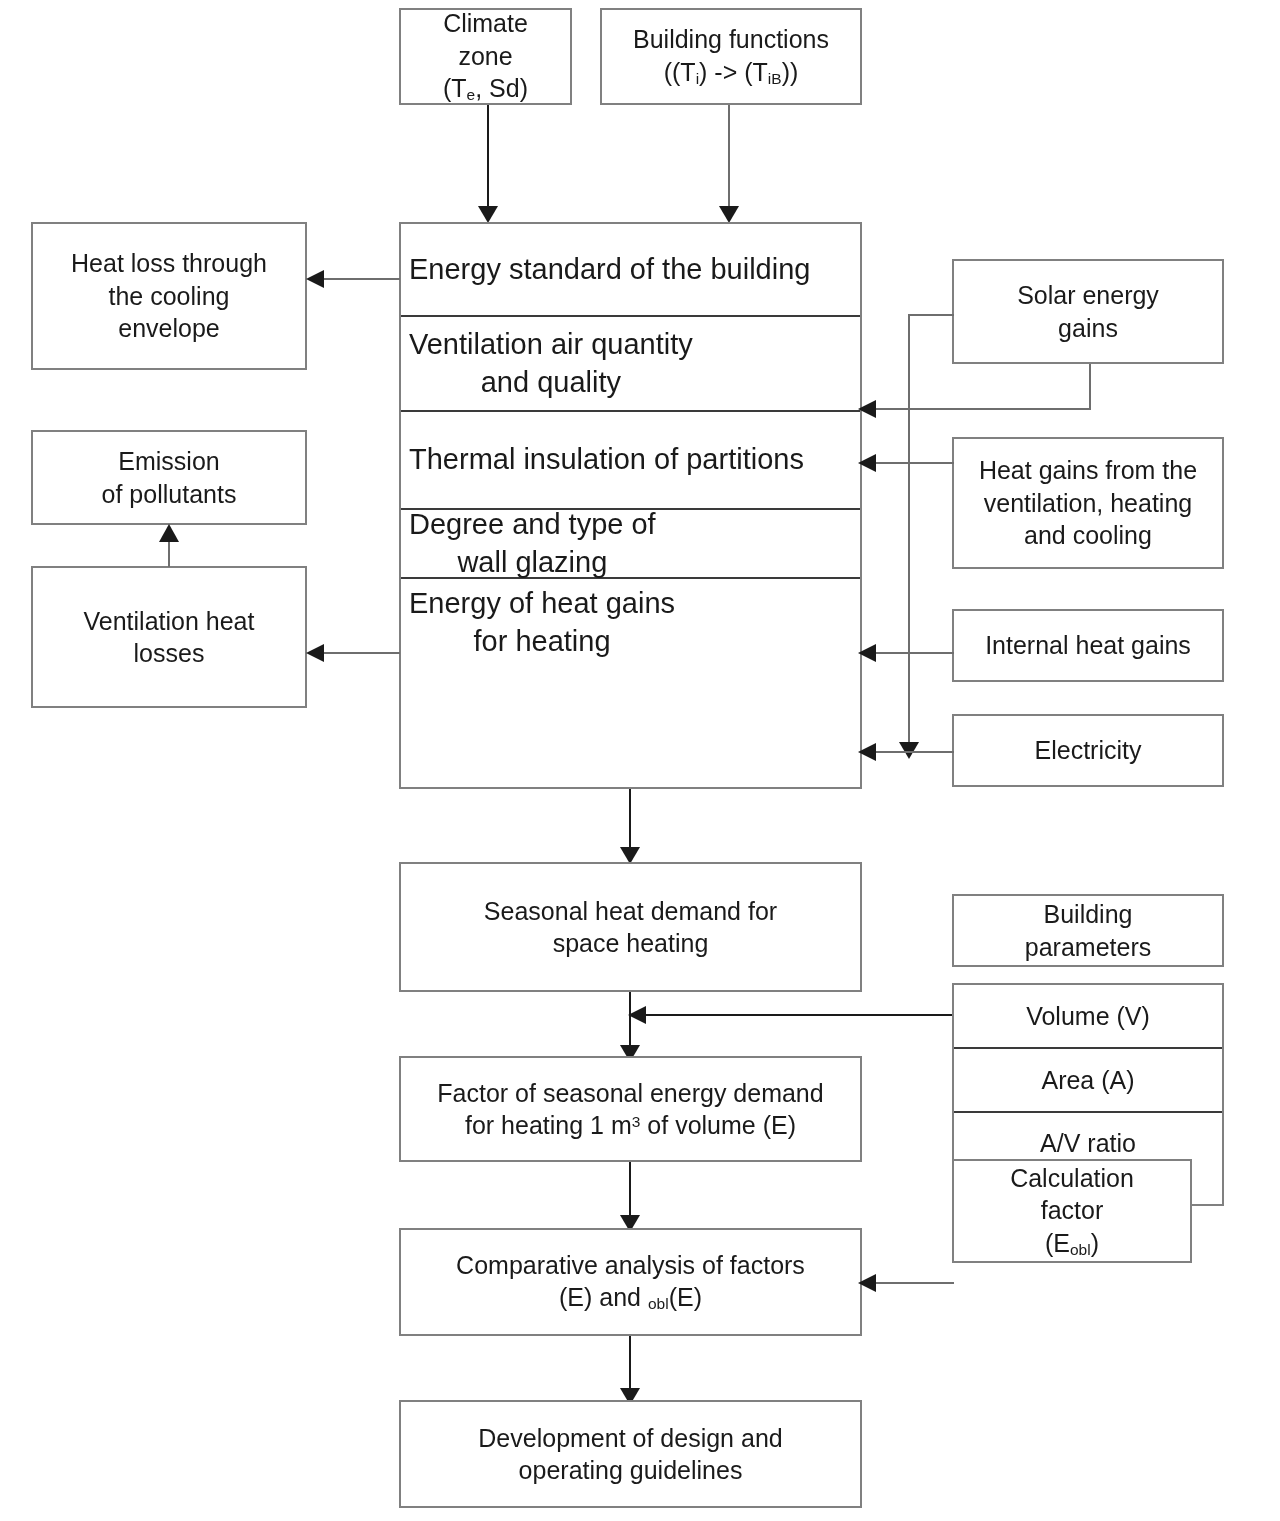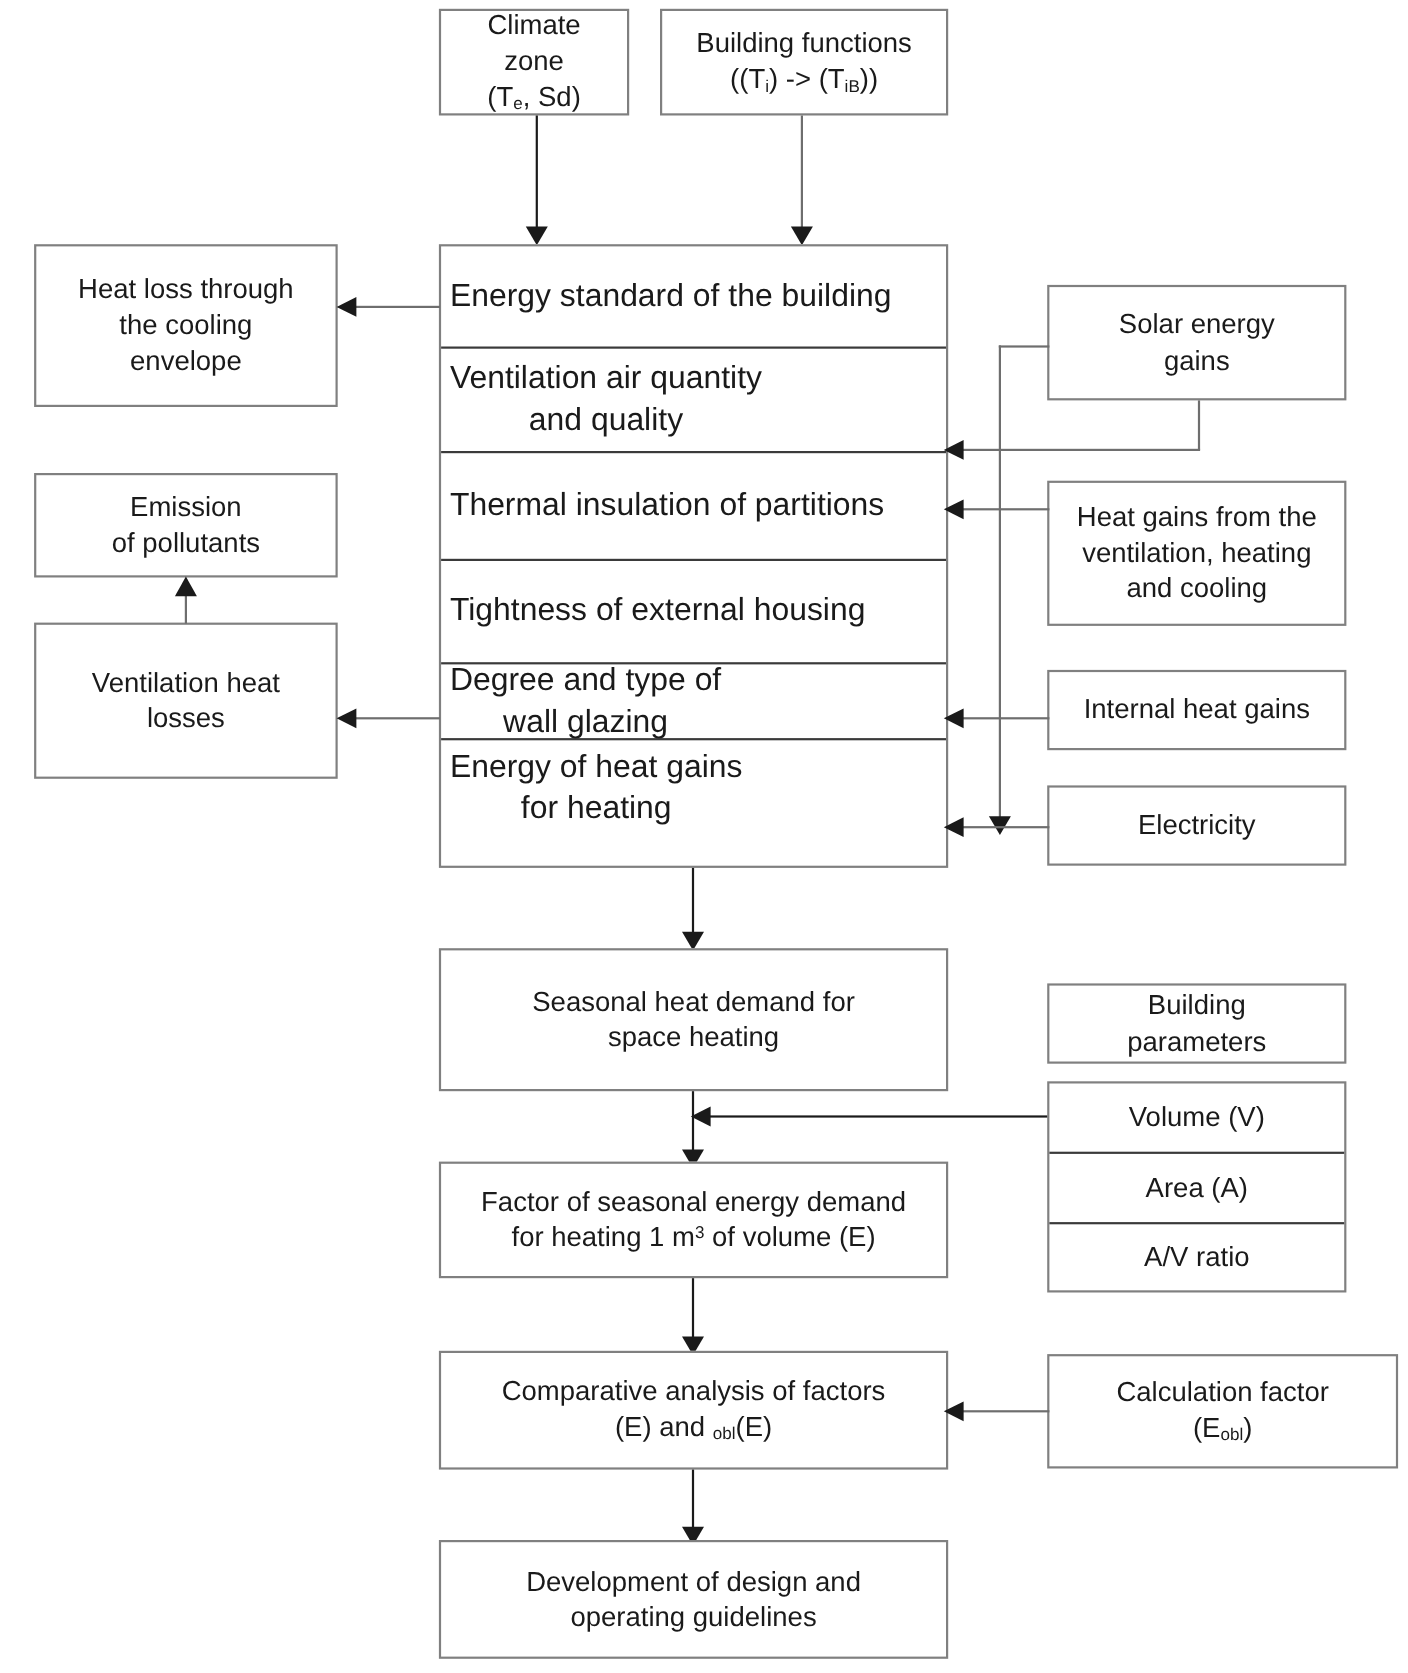--- a/index.html
+++ b/index.html
@@ -100,23 +100,20 @@
     </div>
     <div class="stack-row" style="height:95px;">
       <span>
         <span>Ventilation air  quantity</span><br>
         <span>and quality</span>
       </span>
     </div>
     <div class="stack-row" style="height:98px;">
       <span>Thermal insulation of partitions</span>
     </div>
-    <div class="stack-row" style="height:94px;">
-      <span>Tightness of external housing</span>
-    </div>
     <div class="stack-row" style="height:69px;">
       <span>
         <span>Degree and type of</span><br>
         <span>wall glazing</span>
       </span>
     </div>
     <div class="stack-row" style="height:88px;">
       <span>
         <span>Energy of heat gains</span><br>
         <span>for heating</span>
@@ -256,38 +253,38 @@
     <div>
       <div>Development of design and</div>
       <div>operating guidelines</div>
     </div>
   </div>
 
   <div class="box" style="left:952px;top:894px;width:272px;height:73px;">
     <span>Building parameters</span>
   </div>
 
-  <div class="plist" style="left:952px;top:983px;width:272px;height:192px;">
+  <div class="plist" style="left:952px;top:983px;width:272px;height:223px;">
     <div class="plist-row" style="height:64px;">
       <span>Volume (V)</span>
     </div>
     <div class="plist-row" style="height:64px;">
       <span>Area (A)</span>
     </div>
     <div class="plist-row" style="height:60px;">
       <span>A/V ratio</span>
     </div>
   </div>
 
   <div class="hline" style="left:638px;top:1014px;width:314px;"></div>
   <svg class="arrowhead" style="left:628px;top:1006px;" width="18" height="19">
       <polygon points="18,0 18,18 0,9" fill="#1a1a1a"></polygon>
     </svg>
 
-  <div class="box" style="left:952px;top:1231px;width:319px;height:104px;align-items:center;">
+  <div class="box" style="left:952px;top:1159px;width:240px;height:104px;align-items:center;">
     <div>
       <div>Calculation factor</div>
       <div class="nb"><span>(E</span><sub>obl</sub><span>)</span></div>
     </div>
   </div>
 
   <div class="hline grey" style="left:866px;top:1282px;width:88px;"></div>
   <svg class="arrowhead" style="left:858px;top:1274px;" width="18" height="19">
       <polygon points="18,0 18,18 0,9" fill="#1a1a1a"></polygon>
     </svg>

